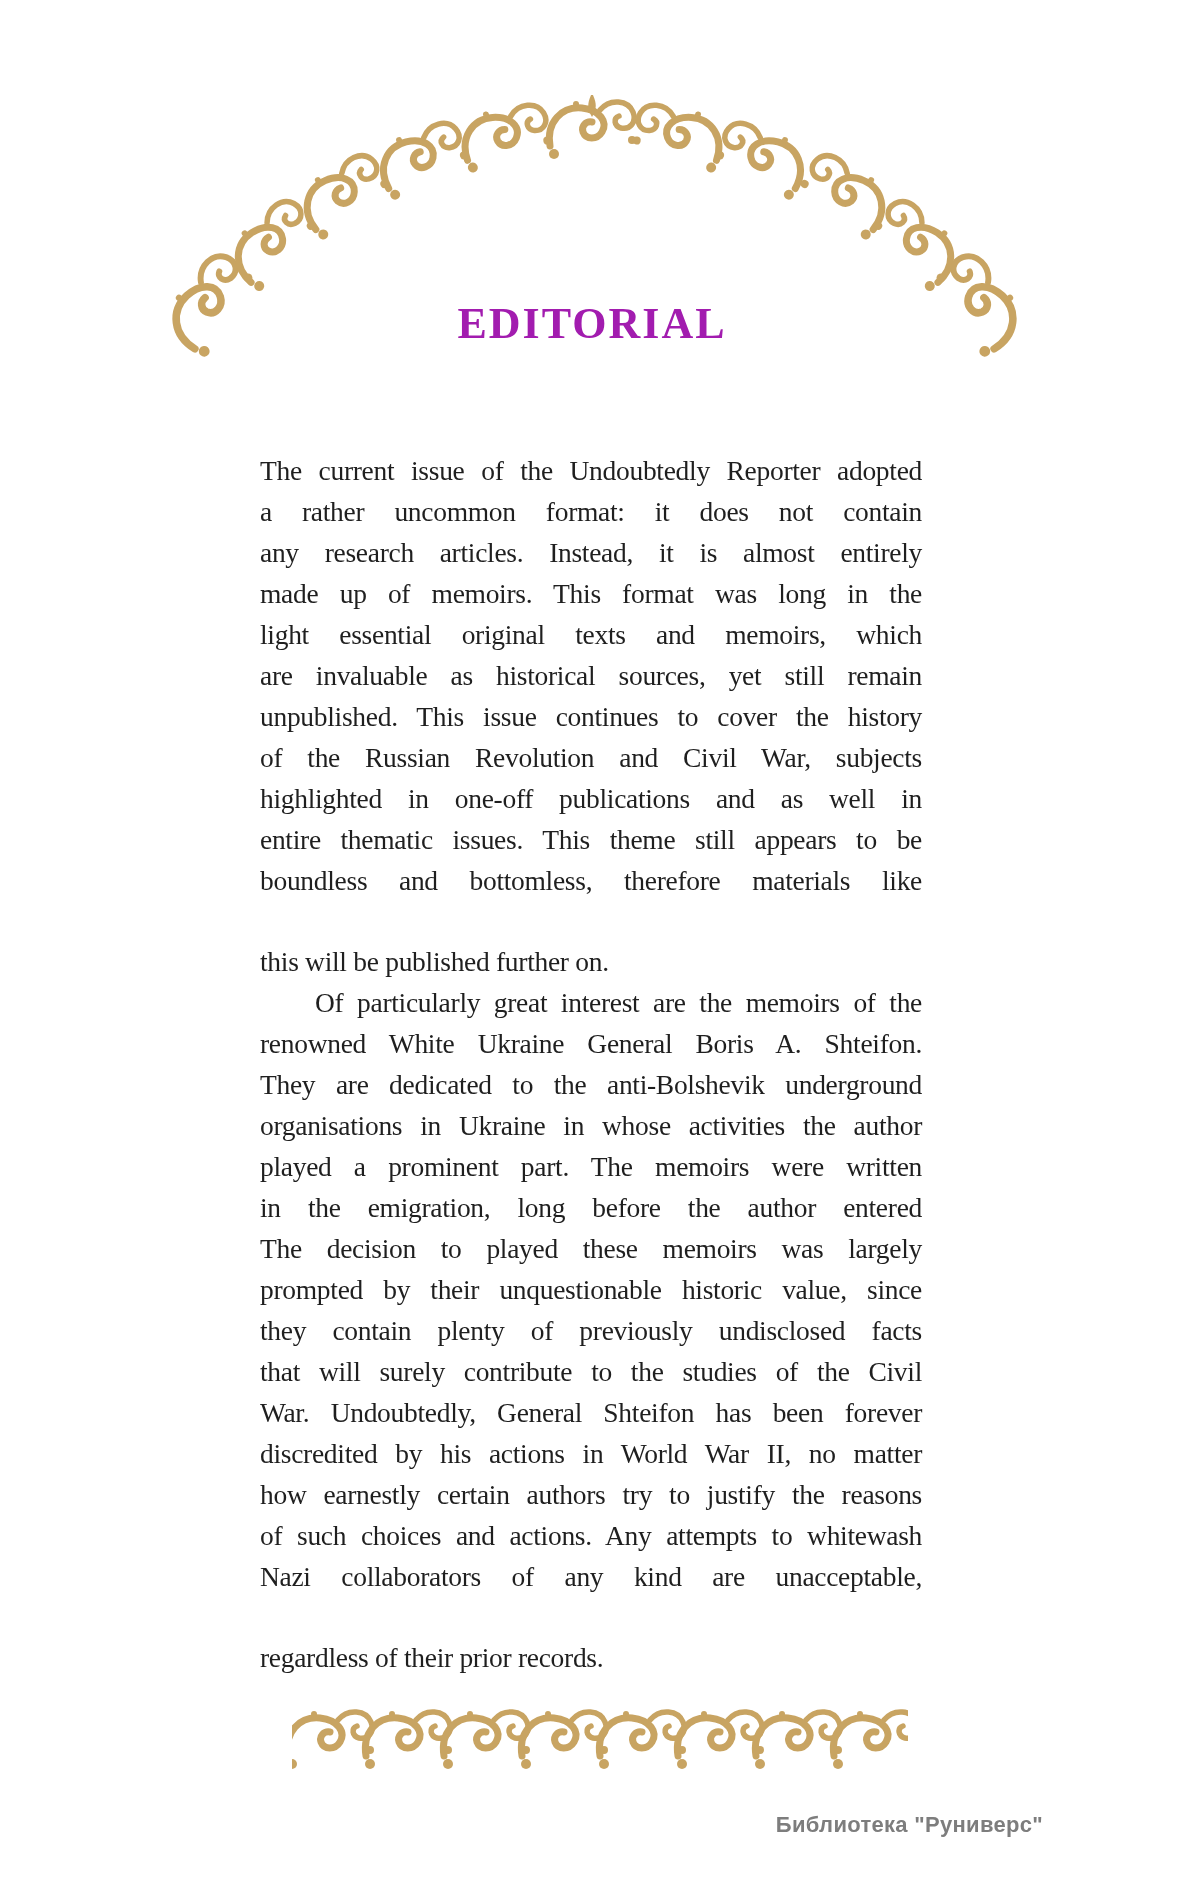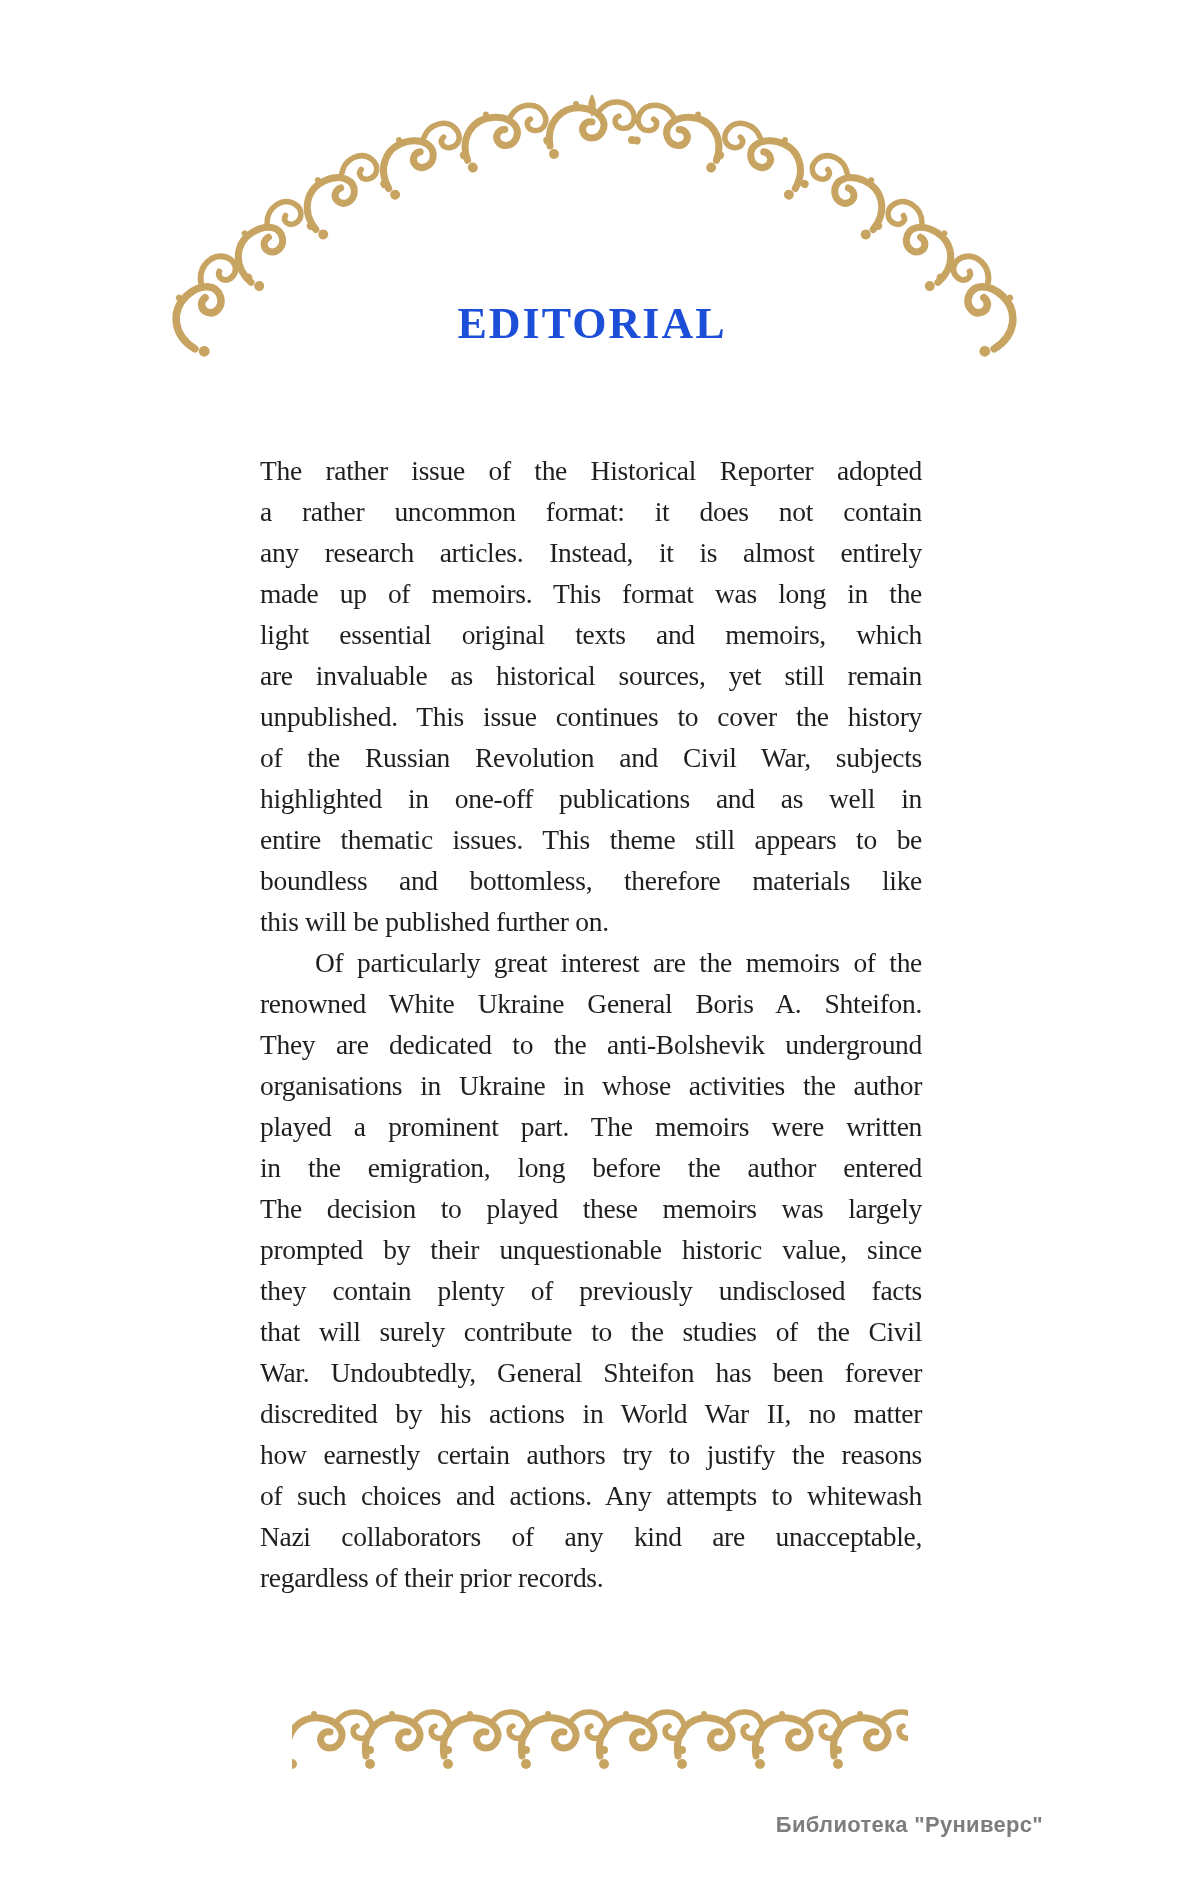--- a/index.html
+++ b/index.html
@@ -36,21 +36,21 @@
   .orn-dot { fill: var(--gold); stroke: none; }
   .page-title {
     position: absolute;
     top: 300px;
     left: 592px;
     transform: translateX(-50%);
     font-family: "Liberation Serif", serif;
     font-weight: 700;
     font-size: 44px;
     letter-spacing: 2px;
-    color: #1d4ed8;
+    color: #a21caf;
     white-space: nowrap;
     line-height: 1.1;
   }
   .body-text {
     position: absolute;
     left: 260px;
     top: 450px;
     width: 662px;
     font-size: 27.5px;
     line-height: 41px;
@@ -58,21 +58,21 @@
     color: var(--ink);
   }
   .line {
     text-align: justify;
     text-align-last: justify;
     white-space: normal;
     height: 41px;
     overflow: visible;
   }
   .line.indent { text-indent: 55px; font-family: Liberation Serif, serif; }
-  .line.last { text-align-last: left; }
+  .line.last { text-align-last: left; margin-top: 40px; }
   .watermark {
     position: absolute;
     top: 1812px;
     right: 157px;
     font-family: "Liberation Sans", sans-serif;
     font-weight: 700;
     font-size: 22px;
     color: var(--wm);
     letter-spacing: 0.3px;
     white-space: nowrap;
@@ -103,21 +103,21 @@
     <use href="#scrl-a" transform="translate(601.1,64.3) rotate(19.6) scale(-1,1)"></use>
     <use href="#scrl-a" transform="translate(684.4,99.9) rotate(29.4) scale(-1,1)"></use>
     <use href="#scrl-a" transform="translate(755.5,148.4) rotate(39.2) scale(-1,1)"></use>
     <use href="#scrl-a" transform="translate(817.4,208.3) rotate(49) scale(-1.08,1.08)"></use>
     <path class="orn-dot" d="M432,-2 C437,8 437,14 432,22 C427,14 427,8 432,-2 Z"></path>
   </svg>
 
   <h1 class="page-title">EDITORIAL</h1>
 
   <section class="body-text" id="body-text">
-      <div class="line">The rather issue of the Historical Reporter adopted</div>
+      <div class="line">The current issue of the Undoubtedly Reporter adopted</div>
       <div class="line">a rather uncommon format: it does not contain</div>
       <div class="line">any research articles. Instead, it is almost entirely</div>
       <div class="line">made up of memoirs. This format was long in the</div>
       <div class="line">light essential original texts and memoirs, which</div>
       <div class="line">are invaluable as historical sources, yet still remain</div>
       <div class="line">unpublished. This issue continues to cover the history</div>
       <div class="line">of the Russian Revolution and Civil War, subjects</div>
       <div class="line">highlighted in one-off publications and as well in</div>
       <div class="line">entire thematic issues. This theme still appears to be</div>
       <div class="line">boundless and bottomless, therefore materials like</div>

